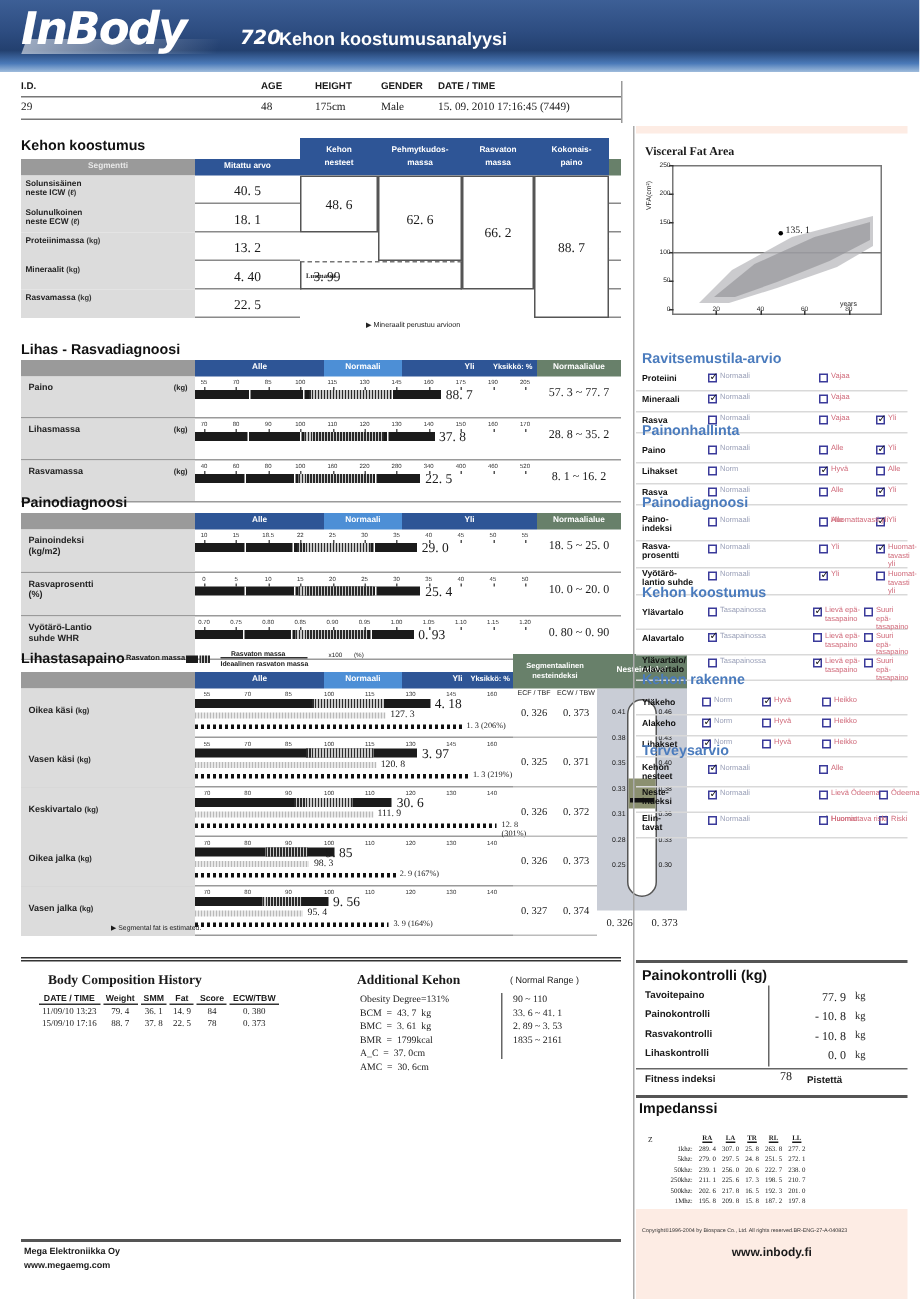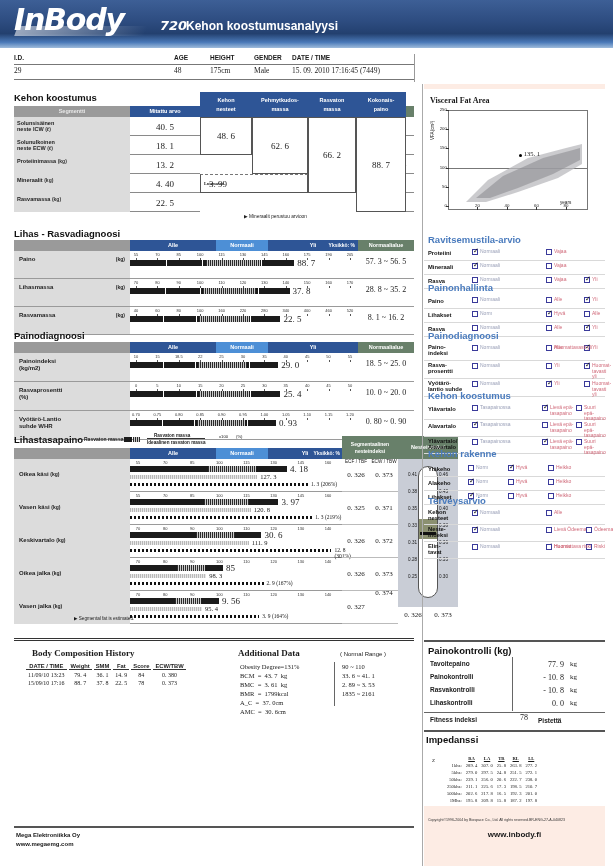--- a/index.html
+++ b/index.html
@@ -287,21 +287,21 @@
               <i style="left:220px"></i>
             </div>
         <div class="bt-bar" style="width:164.16px">
           <div class="seg" style="left:36.1152px"></div>
           <div class="seg" style="left:72.2304px"></div>
           <div class="hatch" style="left:75.5136px; width:54.1728px;"></div>
           <div class="seg" style="left:131.328px"></div>
         </div>
         <div class="bt-val" style="left:167.16px">88. 7</div>
       </div>
-      <div class="bt-norm">57. 3 ~ 56. 5</div>
+      <div class="bt-norm">57. 3 ~ 77. 7</div>
     </div>
         <div class="bt-row" style="top:51px; height:28px;">
       <div class="bt-name">Lihasmassa<span class="bt-nunit">(kg)</span></div>
       <div class="bt-plot">
         <div class="bt-ticks">
               <span style="left:6px">70</span>
               <i style="left:6px"></i>
               <span style="left:27.400000000000002px">80</span>
               <i style="left:27.400000000000002px"></i>
               <span style="left:48.800000000000004px">90</span>
@@ -642,21 +642,21 @@
           <div class="hatch" style="left:44.519999999999996px;width:26.711999999999996px;"></div>
         </div>
         <div class="lt-val" style="left:92.03999999999999px">9. 56</div>
         <div class="lt-bar2" style="width:72.08px"></div>
         <div class="lt-pct" style="left:75.08px">95. 4</div>
         <div class="lt-dots" style="width:129.32px"></div>
         <div class="lt-dotval" style="left:132.32px">3. 9 (164%)</div>
       </div>
     </div>
         <div class="fi-cell" style="left:328px;top:167px;">0. 327</div>
-        <div class="fi-cell" style="left:356px;top:153px;">0. 374</div>
+        <div class="fi-cell" style="left:356px;top:167px;">0. 374</div>
         <div style="position:absolute;left:328px;top:187px;width:56px;height:1px;background:#bbb;"></div>
         <div style="position:absolute;left:384px;top:23px;width:60px;height:148px;background:#c9cdd6;"></div>
         <div style="position:absolute;left:404px;top:30px;width:20px;height:132px;background:#fff;border:1px solid #555;border-radius:10px;"></div>
         <div style="position:absolute;left:405px;top:83px;width:18px;height:20px;background:#8b9070;"></div>
         <div style="position:absolute;left:406px;top:96px;width:16px;height:3px;background:#111;"></div>
         <div style="position:absolute;left:386px;top:36px;width:17px;font-size:4.6px;text-align:right;">0.41</div>
         <div style="position:absolute;left:425px;top:36px;width:17px;font-size:4.6px;">0.46</div>
         <div style="position:absolute;left:386px;top:53px;width:17px;font-size:4.6px;text-align:right;">0.38</div>
         <div style="position:absolute;left:425px;top:53px;width:17px;font-size:4.6px;">0.43</div>
         <div style="position:absolute;left:386px;top:70px;width:17px;font-size:4.6px;text-align:right;">0.35</div>
@@ -995,21 +995,21 @@
           <tr>
       <td>15/09/10  17:16</td>
       <td>88. 7</td>
       <td>37. 8</td>
       <td>22. 5</td>
       <td>78</td>
       <td>0. 373</td>
     </tr>
         </tbody>
       </table>
-      <div class="ad-title" style="position:absolute;left:238px;top:648px;">Additional Data</div>
+      <div class="ad-title" style="position:absolute;left:238px;top:648px;">Additional Kehon</div>
       <div style="position:absolute;left:340px;top:651px;font-size:6px;">( Normal Range )</div>
       <div style="position:absolute;left:334px;top:662px;width:1px;height:44px;background:#666;"></div>
       <div class="ad-line" style="position:absolute;left:240px;top:663px;">Obesity Degree=131%</div>
       <div class="ad-line" style="position:absolute;left:342px;top:663px;">90 ~ 110</div>
       <div class="ad-line" style="position:absolute;left:240px;top:672px;">BCM  =  43. 7  kg</div>
       <div class="ad-line" style="position:absolute;left:342px;top:672px;">33. 6 ~ 41. 1</div>
       <div class="ad-line" style="position:absolute;left:240px;top:681px;">BMC  =  3. 61  kg</div>
       <div class="ad-line" style="position:absolute;left:342px;top:681px;">2. 89 ~ 3. 53</div>
       <div class="ad-line" style="position:absolute;left:240px;top:690px;">BMR  =  1799kcal</div>
       <div class="ad-line" style="position:absolute;left:342px;top:690px;">1835 ~ 2161</div>

